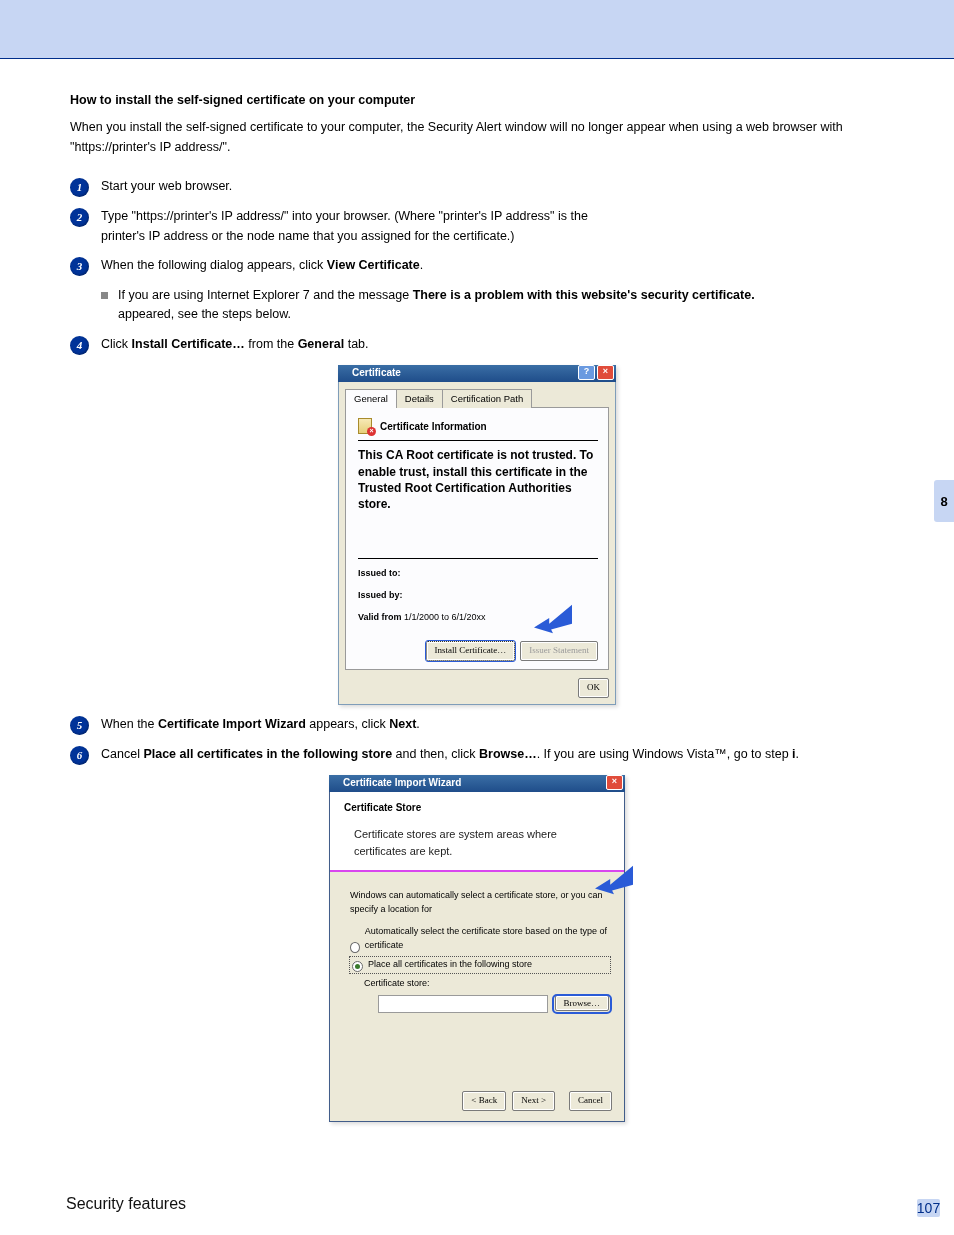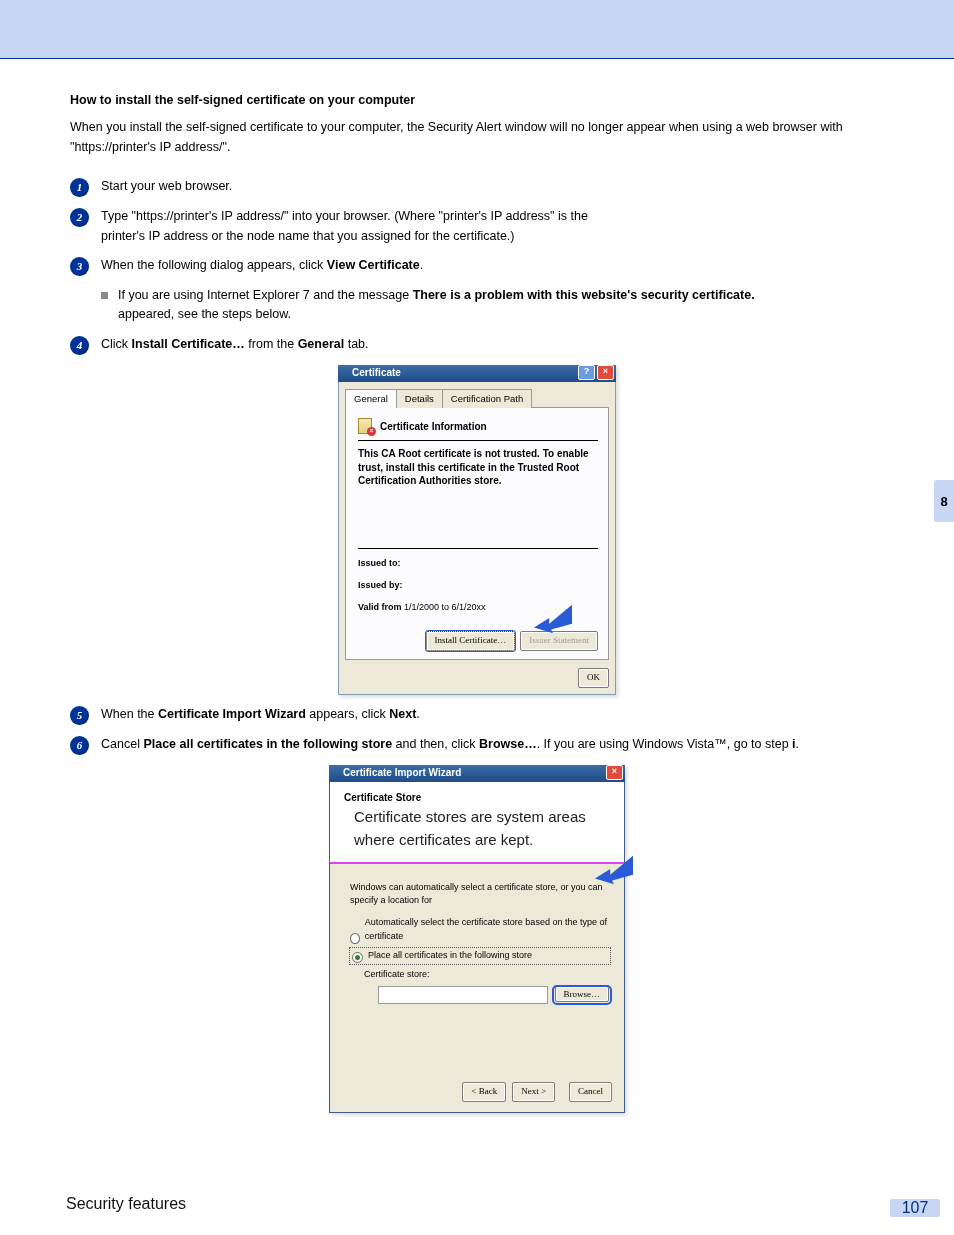--- a/index.html
+++ b/index.html
@@ -26,49 +26,49 @@
   .tabs{display:flex;border-bottom:1px solid #9a9a9a}
   .tab{padding:2px 8px;font-size:9.5px;border:1px solid #9a9a9a;border-bottom:none;background:#ece9d8;margin-right:-1px;position:relative;top:1px}
   .tab.active{background:#fcfcfe;z-index:2}
   .tabpanel{background:#fcfcfe;border:1px solid #9a9a9a;border-top:none;padding:10px 10px 8px 12px}
   .certinfo{display:flex;align-items:center;margin-bottom:4px}
   .certicon{width:16px;height:16px;position:relative;margin-right:6px}
   .certicon .base{width:12px;height:14px;border:1px solid #a88b2c;background:linear-gradient(#f7e9b6,#e6cf7a);position:absolute;left:0;top:0}
   .certicon .badge{width:9px;height:9px;border-radius:50%;background:#d33;position:absolute;right:-2px;bottom:-2px;display:flex;align-items:center;justify-content:center;color:#fff;font-size:7px;font-weight:700}
   .certinfo-title{font-weight:700;font-size:10px}
   .hr{height:1px;background:#000;margin:6px 0}
-  .trustmsg{font-weight:700;font-size:10px;line-height:1.35;margin-bottom:60px}
+  .trustmsg{font-weight:700;font-size:12px;line-height:1.35;margin-bottom:46px}
   .hr2{height:1px;background:#000;margin:4px 0 8px 0}
   .row{font-size:9px;margin:8px 0}
   .row b{font-weight:700}
   .btnrow{display:flex;justify-content:flex-end;gap:5px;margin-top:16px}
   .wbtn{font-family:Tahoma;font-size:9px;padding:2px 8px;background:#ece9d8;border:1px solid #7a7a7a;border-radius:2px;box-shadow:inset 0 0 0 1px #fff}
   .wbtn.focus{border:1px dotted #333;outline:1px solid #2a5bd7}
   .wbtn.disabled{color:#9a9a9a}
   .okrow{display:flex;justify-content:flex-end;margin-top:8px}
   .arrow{position:absolute;width:38px;height:30px}
   .arrow svg{width:100%;height:100%}
   
   .wiz{width:296px;font-family:Tahoma,Arial,sans-serif;font-size:10px;position:relative;box-shadow:2px 2px 4px rgba(0,0,0,.15)}
   .wizbody{background:#ece9d8;border:1px solid #425d8a;border-top:none;padding:0 0 10px 0}
   .wizhead{background:#fff;border-bottom:2px solid #d946ef;padding:8px 12px 10px 14px}
   .wizhead .t1{font-weight:700;font-size:10px}
-  .wizhead .t2{font-size:15px;margin-top:0;margin-left:10px;color:#222}
+  .wizhead .t2{font-size:11px;margin-top:11px;margin-left:10px;color:#222}
   .wizcontent{padding:17px 14px 6px 20px;font-size:9px}
   .radio-row{display:flex;align-items:flex-end;margin:4px 0;font-size:9px}
   .radio{width:9px;height:9px;border:1px solid #6b6b6b;border-radius:50%;margin-right:5px;background:#fff;display:flex;align-items:center;justify-content:center}
   .radio.checked:after{content:"";width:5px;height:5px;border-radius:50%;background:#3a7a2c}
   .radio-row.selected{outline:1px dotted #555;padding:1px 2px}
   .storebox{display:flex;align-items:center;margin-top:4px;margin-left:14px;gap:6px}
   .storebox input{flex:1;height:14px;font-size:9px;border:1px solid #9a9a9a;background:#fff}
   .browsebox{outline:2px solid #2a5bd7;border-radius:3px;padding:1px}
   .wizbtnrow{display:flex;justify-content:flex-end;gap:6px;padding:0 12px;margin-top:72px}
   
   .chaptab{position:absolute;right:0;top:480px;width:20px;height:42px;background:#c7d6f3;border-radius:3px 0 0 3px;display:flex;align-items:center;justify-content:center;color:#000;font-size:13px;font-weight:700}
-  .pagenum{position:absolute;right:14px;bottom:18px;width:50px;height:18px;background:#c7d6f3;border-radius:2px;display:flex;align-items:center;justify-content:center;font-size:16px;color:#002e8a}
+  .pagenum{position:absolute;right:14px;bottom:18px;width:23px;height:18px;background:#c7d6f3;border-radius:2px;display:flex;align-items:center;justify-content:center;font-size:14px;color:#002e8a}
   .footer-title{position:absolute;left:66px;bottom:22px;font-size:16px;color:#111}
 </style>
 </head>
 <body>
 <div class="page">
   <div class="topband"></div>
 
   <div class="content">
     <div class="section-title">How to install the self-signed certificate on your computer</div>
     <div class="intro">When you install the self-signed certificate to your computer, the Security Alert window will no longer appear when using a web browser with "https://printer's IP address/".</div>

